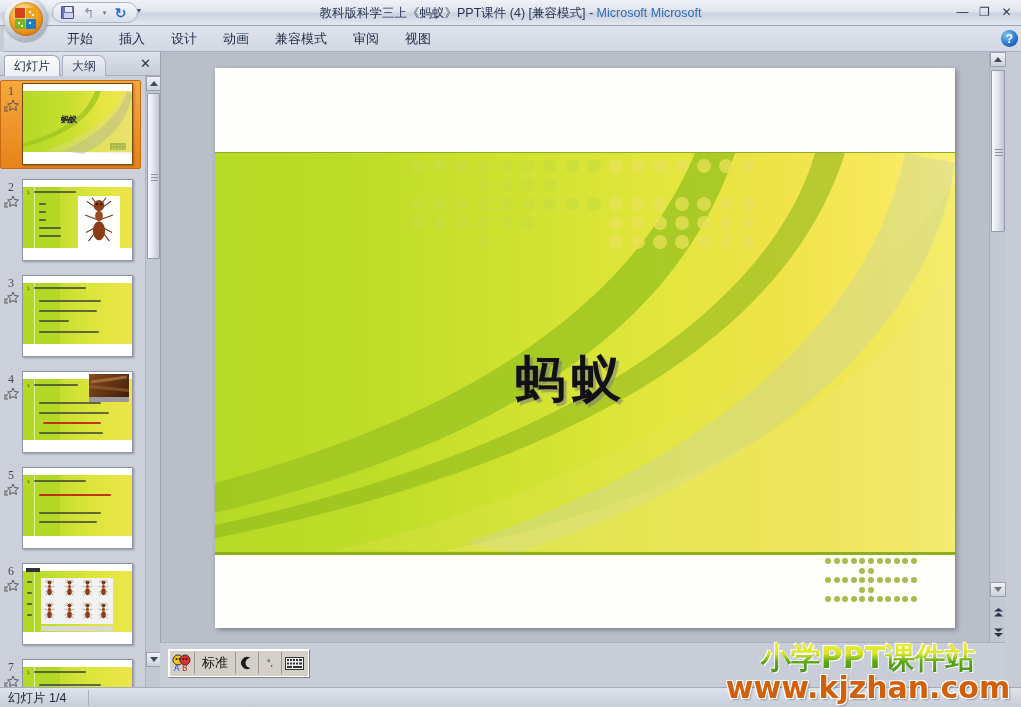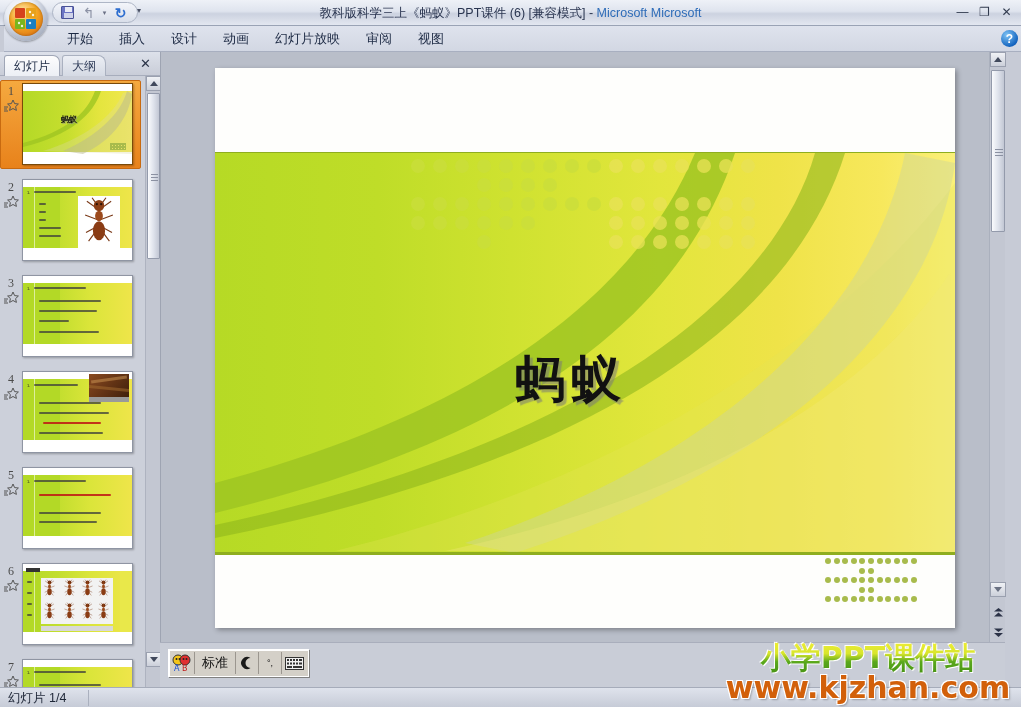--- a/index.html
+++ b/index.html
@@ -275,21 +275,21 @@
     font-family: "DejaVu Sans", sans-serif;
     color: #d2600a;
     text-shadow: 1px 1px 0 #fff, -1px -1px 0 #fff, 1px -1px 0 #fff, -1px 1px 0 #fff, 2px 2px 2px rgba(0,0,0,.25);
   }
 </style>
 </head>
 <body>
 
 <div id="titlebar">
   <div id="titletext">
-    <span>教科版科学三上《蚂蚁》PPT课件 (6) [兼容模式]</span><span> - </span><span class="blue">Microsoft Microsoft</span>
+    <span>教科版科学三上《蚂蚁》PPT课件 (4) [兼容模式]</span><span> - </span><span class="blue">Microsoft Microsoft</span>
   </div>
 
   <div id="orb">
     <div class="inner"></div>
     <svg class="logo" viewBox="0 0 26 26">
       <rect x="2" y="2" width="10" height="10" fill="#d6421c" rx="1"></rect>
       <rect x="13" y="2" width="10" height="10" fill="#e8a21c" rx="1"></rect>
       <rect x="2" y="13" width="10" height="10" fill="#7ab51d" rx="1"></rect>
       <rect x="13" y="13" width="10" height="10" fill="#1a7fc1" rx="1"></rect>
       <circle cx="17" cy="6" r="1.2" fill="#fff" opacity=".85"></circle>
@@ -330,21 +330,21 @@
     </div>
   </div>
 </div>
 
 <div id="ribbon">
   <div class="tabs" id="tabs-host">
       <div class="tab"><span>开始</span></div>
       <div class="tab"><span>插入</span></div>
       <div class="tab"><span>设计</span></div>
       <div class="tab"><span>动画</span></div>
-      <div class="tab"><span>幻灯片放映</span></div>
+      <div class="tab"><span>兼容模式</span></div>
       <div class="tab"><span>审阅</span></div>
       <div class="tab"><span>视图</span></div>
     </div>
   <div id="helpbtn">
     <span>?</span>
   </div>
 </div>
 
 <div id="leftpane">
   <div id="panetabs">

